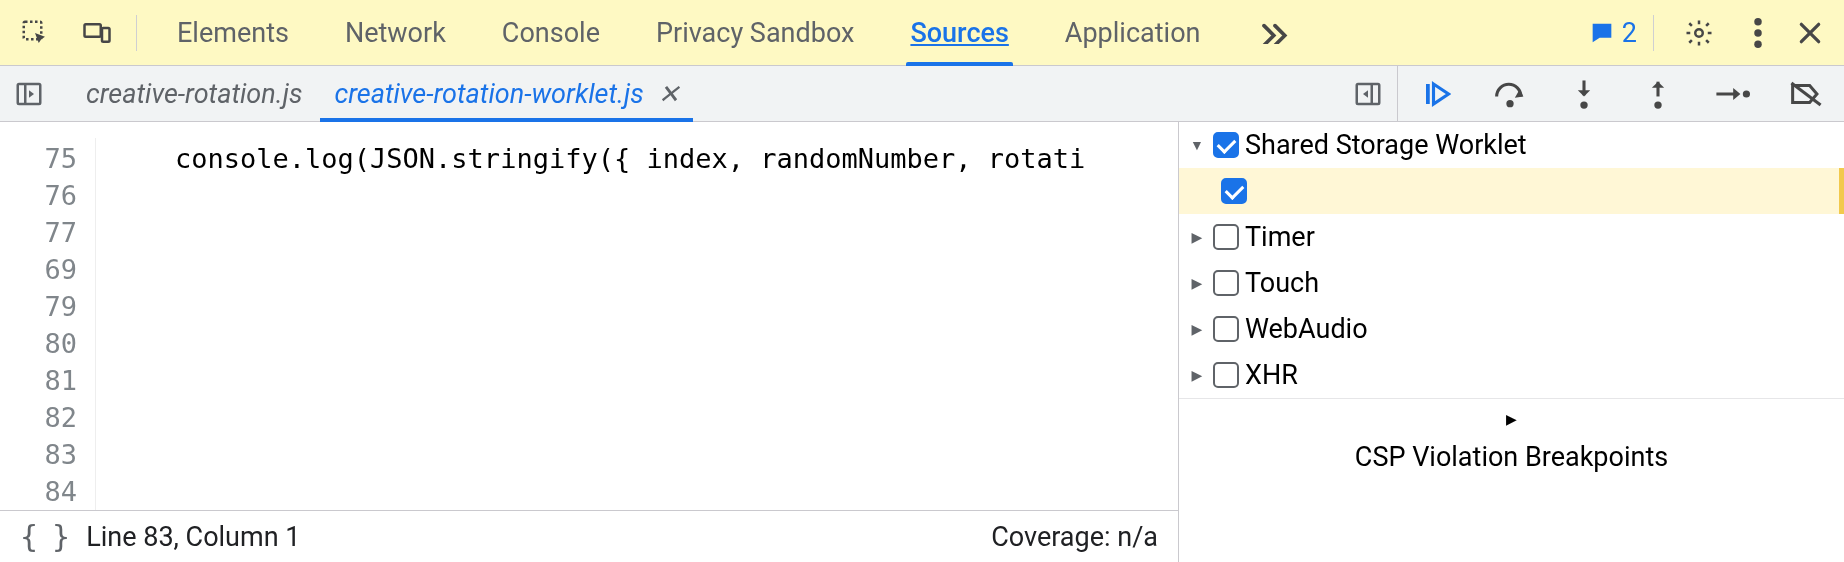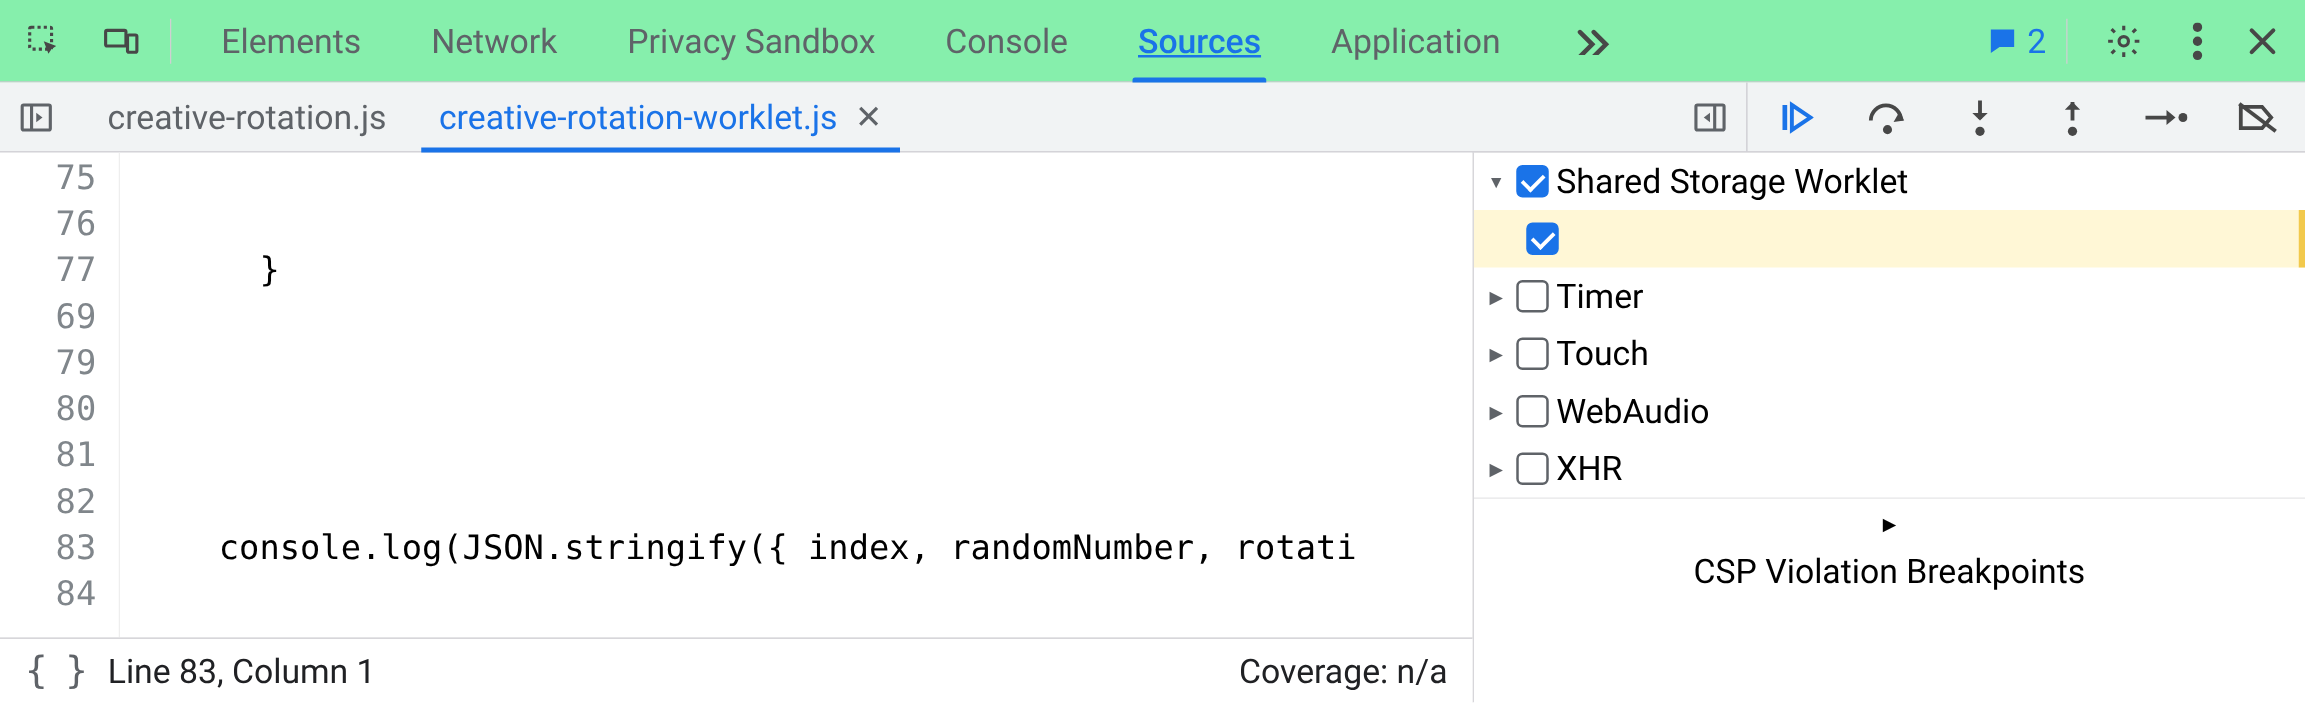--- a/index.html
+++ b/index.html
@@ -3,28 +3,28 @@
 <meta charset="utf-8">
 <style>
 * { margin: 0; padding: 0; box-sizing: border-box; }
 body {
   font-family: -apple-system, BlinkMacSystemFont, "Segoe UI", Roboto, sans-serif;
   background: #fff;
   overflow: hidden;
   width: 1844px;
   height: 562px;
 }
-.mono { font-family: "SF Mono", Menlo, Monaco, Consolas, monospace; }
+.mono { font-family: "SF Mono", Menlo, Monaco, Consolas, monospace; align-items: flex-end; }
 
 
 .top-bar {
   display: flex;
   align-items: center;
   height: 66px;
-  background: #86efac;
+  background: #fef9c3;
   border-bottom: 1px solid #cac9ce;
   padding: 0 6px;
   gap: 4px;
 }
 .tb-iconbtn {
   width: 58px; height: 58px;
   display: flex; align-items: center; justify-content: center;
   color: #474747;
   border-radius: 4px;
 }
@@ -77,22 +77,23 @@
   border-right: 1px solid #cac9ce;
   padding: 0 6px;
   gap: 8px;
 }
 .panel-toggle {
   width: 46px; height: 46px;
   display: flex; align-items: center; justify-content: center;
   color: #5f6368;
 }
 .file-tabs {
-  display: flex; height: 100%; gap: 14px;
+  display: flex; height: 100%; gap: 4px;
   padding-left: 12px;
+  font-style: italic;
 }
 .file-tab {
   display: flex; align-items: center; gap: 10px;
   font-size: 27px;
   color: #5f6368;
   height: 100%;
   padding: 0 14px;
   position: relative;
   cursor: pointer;
 }
@@ -241,24 +242,24 @@
   <div class="tb-sep"></div>
 
   <div class="main-tabs">
     <div class="main-tab">
         <span>Elements</span>
       </div>
     <div class="main-tab">
         <span>Network</span>
       </div>
     <div class="main-tab">
+        <span>Console</span>
+      </div>
+    <div class="main-tab">
         <span>Privacy Sandbox</span>
-      </div>
-    <div class="main-tab">
-        <span>Console</span>
       </div>
     <div class="main-tab active">
         <span>Sources</span>
       </div>
     <div class="main-tab">
         <span>Application</span>
       </div>
     <div class="tb-iconbtn" style="width:46px">
       <svg width="30" height="22" viewBox="0 0 24 18" fill="none" stroke="currentColor" stroke-width="3" stroke-linecap="round">
         <path d="M3 3 l8 8 -8 8"></path>

